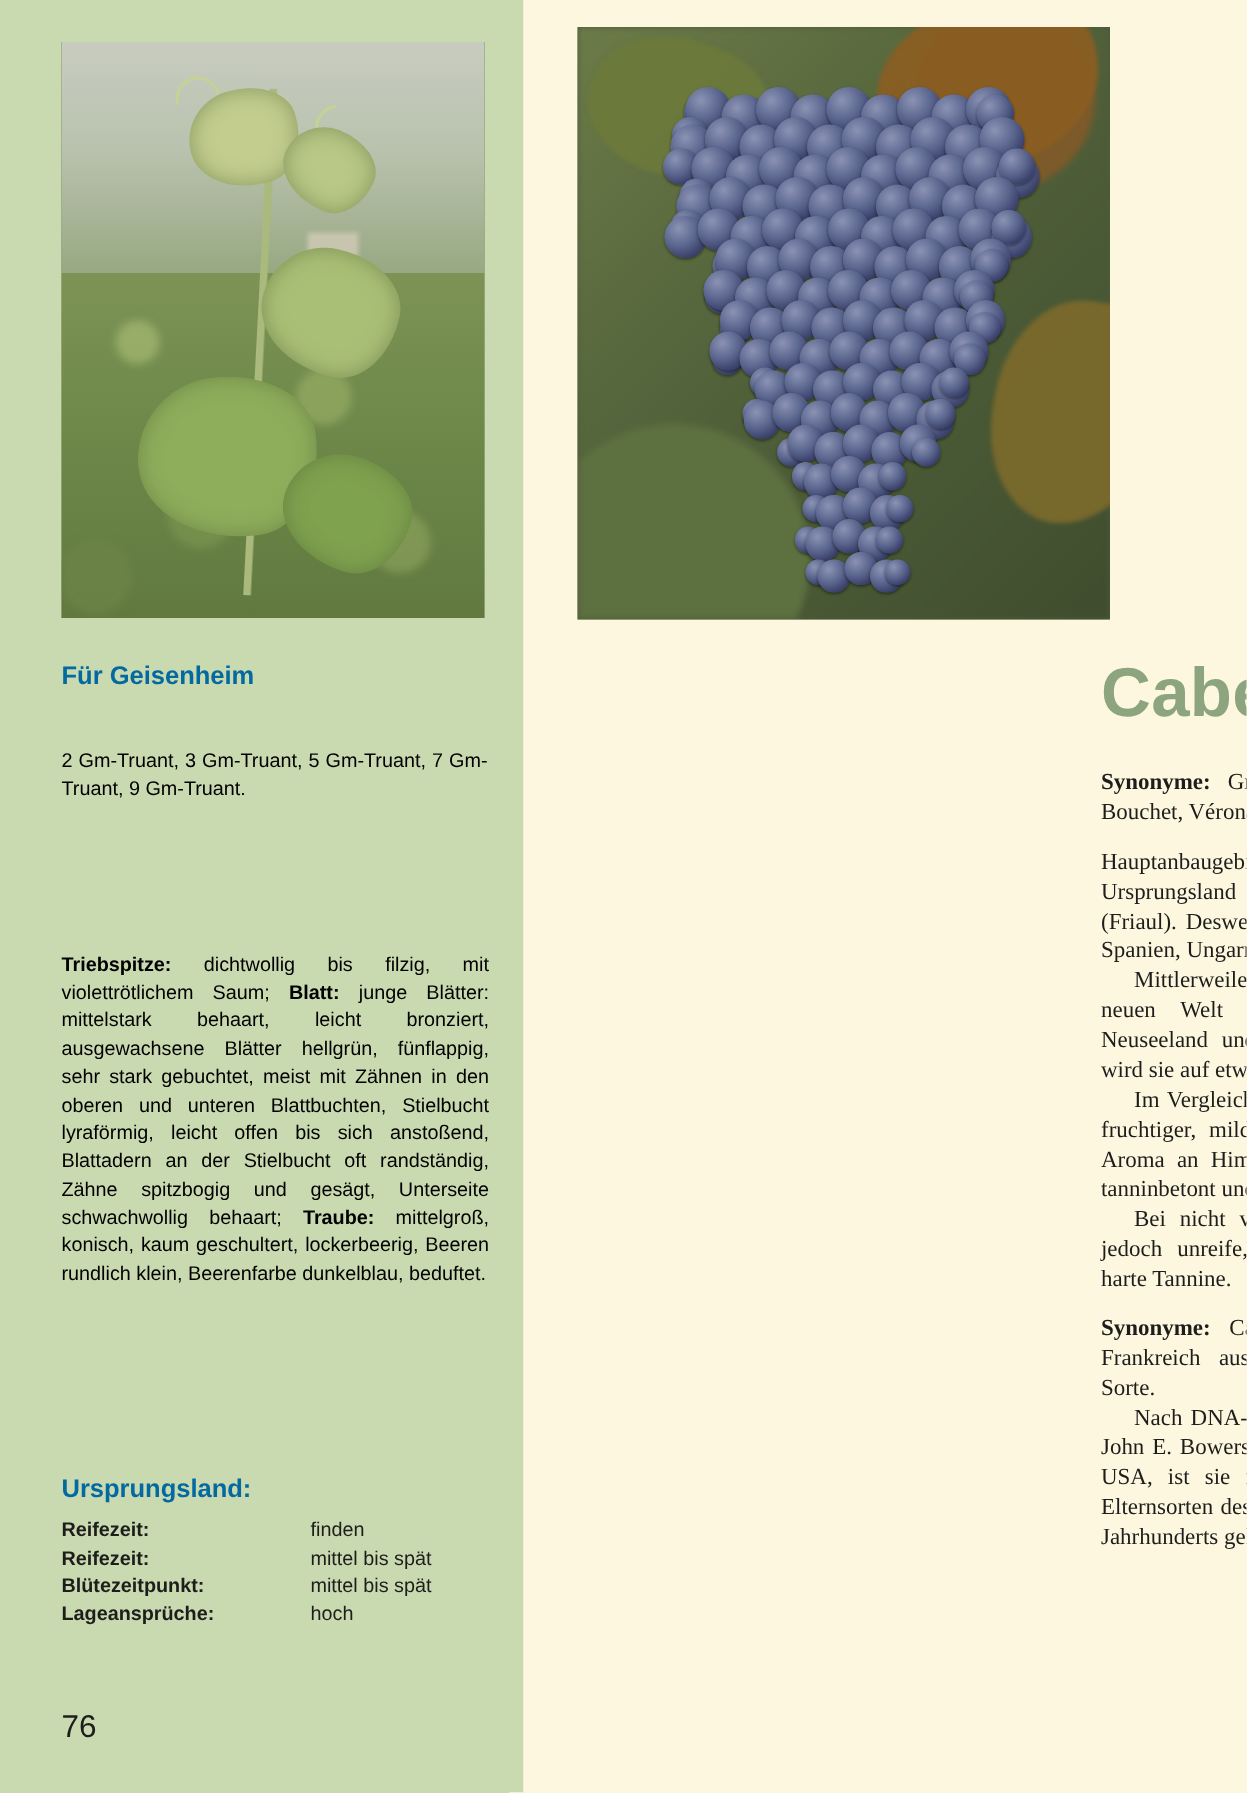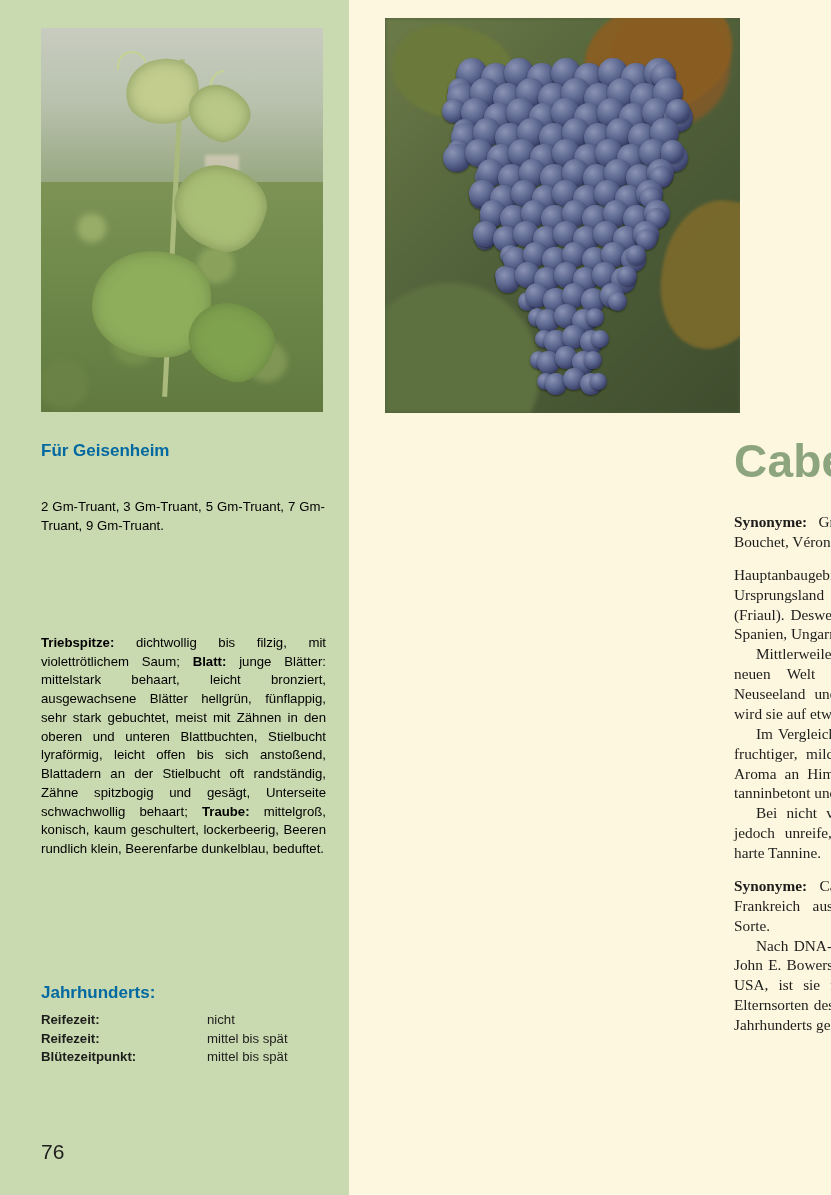--- a/index.html
+++ b/index.html
@@ -237,35 +237,39 @@
       <div class="vleaf l5"></div>
     </div>
 
     <div class="clones-head">
       <div class="sec-head">Für Geisenheim</div>
     </div>
     <div class="clones-text left-body">2 Gm-Truant, 3 Gm-Truant, 5 Gm-Truant, 7 Gm-Truant, 9 Gm-Truant.</div>
 
     <div class="amp-text left-body"><b>Triebspitze:</b> dichtwollig bis filzig, mit violettrötlichem Saum; <b>Blatt:</b> junge Blätter: mittelstark behaart, leicht bronziert, ausgewachsene Blätter hellgrün, fünflappig, sehr stark gebuchtet, meist mit Zähnen in den oberen und unteren Blattbuchten, Stielbucht lyraförmig, leicht offen bis sich anstoßend, Blattadern an der Stielbucht oft randständig, Zähne spitzbogig und gesägt, Unterseite schwachwollig behaart; <b>Traube:</b> mittelgroß, konisch, kaum geschultert, lockerbeerig, Beeren rundlich klein, Beerenfarbe dunkelblau, beduftet.</div>
 
-    <div class="eig-head sec-head">Jahrhunderts:</div>
+    <div class="eig-head sec-head">Ursprungsland:</div>
     <div class="eig-table">
       <table>
         <tbody>
             <tr>
               <td class="key">Reifezeit:</td>
-              <td>nicht</td>
+              <td>finden</td>
             </tr>
             <tr>
               <td class="key">Reifezeit:</td>
               <td>mittel bis spät</td>
             </tr>
             <tr>
               <td class="key">Blütezeitpunkt:</td>
               <td>mittel bis spät</td>
+            </tr>
+            <tr>
+              <td class="key">Lageansprüche:</td>
+              <td>hoch</td>
             </tr>
           </tbody>
       </table>
     </div>
 
     <div class="page-num">76</div>
   </div>
 
   <div class="right-col">
 

